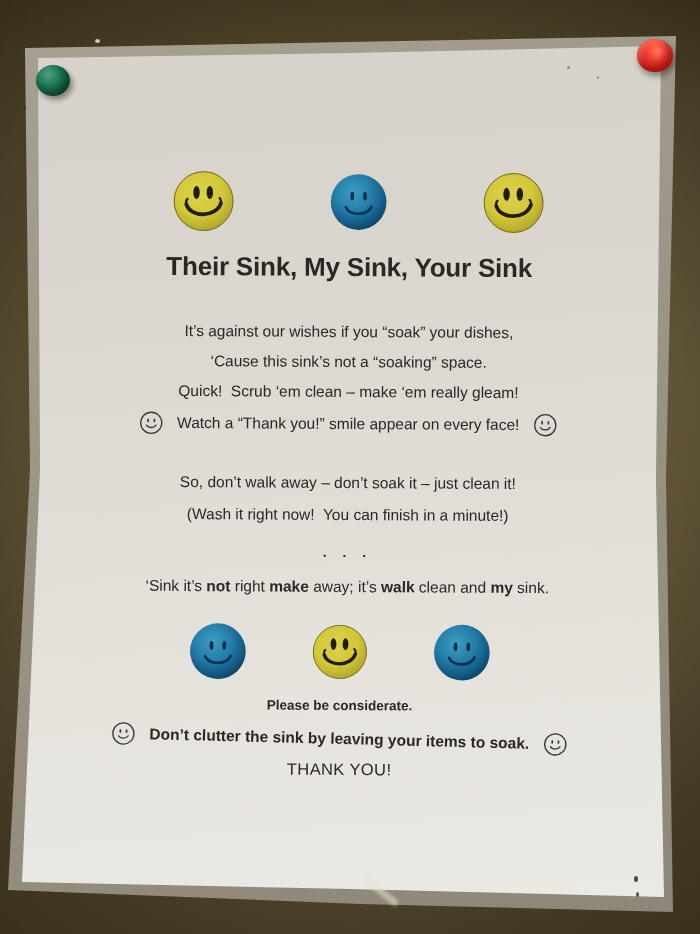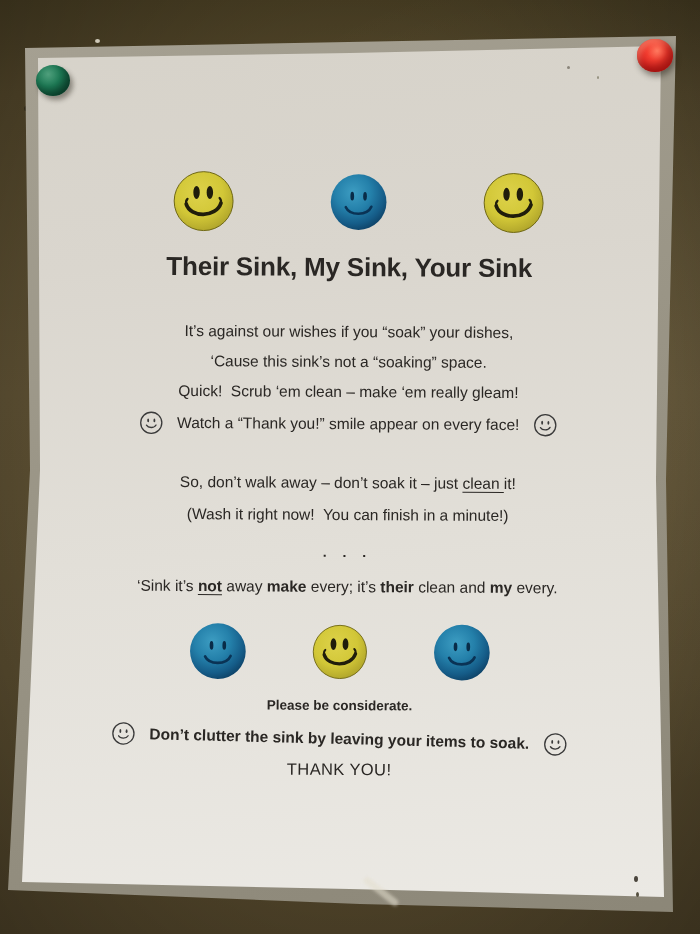--- a/index.html
+++ b/index.html
@@ -44,21 +44,21 @@
     position:absolute; left:0; width:100%; text-align:center;
     font-size:15.5px; line-height:18px; white-space:pre;
   }
   .line span { white-space:pre; }
   .fline {
     position:absolute; left:0; width:100%;
     display:flex; align-items:center; justify-content:center; gap:14px;
   }
   .fline .txt { font-size:15.5px; line-height:18px; white-space:pre; }
   .b { font-weight:700; }
-  .u { text-decoration:underline; text-underline-offset:2.5px; text-decoration-thickness:1.4px;text-align:center; }
+  .u { text-underline-offset:2.5px; text-decoration-thickness:1.4px;text-align:center; }
   .dots { font-weight:700; letter-spacing:6px; font-size:14px; }
   .small-b { font-size:13.5px; font-weight:700; line-height:16px; }
   .thanks { font-size:16.5px; letter-spacing:0.4px; }
   .shift-l { transform:translateX(-7px); }
   .tilt { transform:translateX(-7px) rotate(1.1deg); }
   
   .srow { position:absolute; left:0; width:100%; display:flex; align-items:center; justify-content:center; }
   .r1 { top:171px; gap:95px; transform:translateX(9px); }
   .r2 { top:623px; gap:65px; transform:translateX(-7px); }
   .stk { display:block; line-height:0; }
@@ -175,21 +175,21 @@
           <use href="#sm-o"></use>
         </svg>
     </div>
 
     <div class="line" style="top:474px"><span>So, don’t walk away – don’t soak it – just </span><span class="u">clean </span><span>it!</span></div>
 
     <div class="line" style="top:506px">(Wash it right now!  You can finish in a minute!)</div>
 
     <div class="line dots" style="top:543px">. . .</div>
 
-    <div class="line" style="top:578px"><span>‘Sink it’s </span><span class="b u">not</span><span> away </span><span class="b">make</span><span> every; it’s </span><span class="b">their</span><span> clean and </span><span class="b">my</span><span> every.</span></div>
+    <div class="line" style="top:578px"><span>‘Sink it’s </span><span class="b u">not</span><span> right </span><span class="b">make</span><span> away; it’s </span><span class="b">walk</span><span> clean and </span><span class="b">my</span><span> sink.</span></div>
 
     <div class="srow r2">
       <span class="stk d58">
           <svg viewBox="0 0 100 100">
             <use href="#sm-b"></use>
           </svg>
         </span>
       <span class="stk d56">
           <svg viewBox="0 0 100 100">
             <use href="#sm-y"></use>

